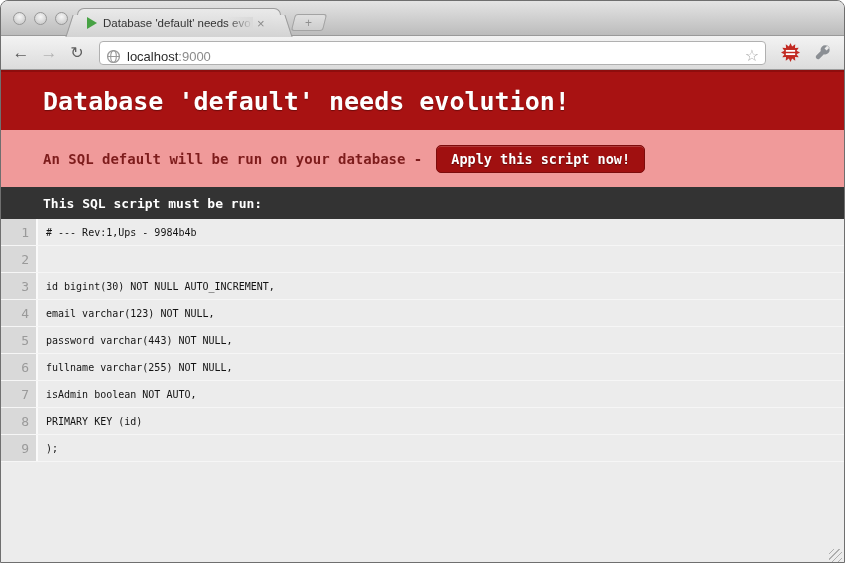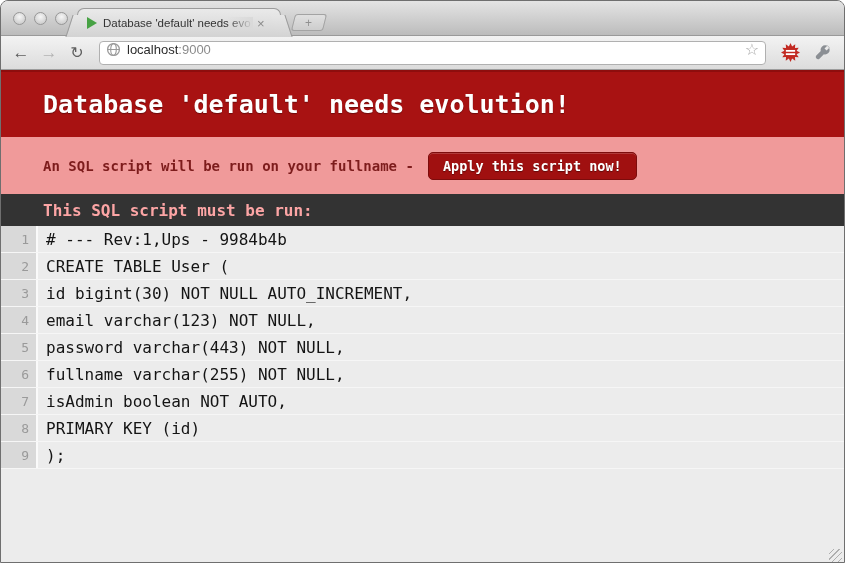--- a/index.html
+++ b/index.html
@@ -18,40 +18,40 @@
   .tab-fade { position:absolute; right:0; top:0; bottom:0; width:26px; background:linear-gradient(to right, rgba(217,217,217,0), #d9d9d9); }
   .tab-close { font-size:13px; color:#8a8a8a; line-height:1; margin-left:4px; cursor:default; }
   .newtab { position:absolute; left:292px; top:13px; width:32px; height:17px; background:linear-gradient(#e0e0e0,#cdcdcd); border:1px solid #a3a3a3; border-radius:3px; transform:skewX(-14deg); display:flex; align-items:center; justify-content:center; }
   .newtab span { transform:skewX(14deg); color:#909090; font-size:12px; line-height:1; }
 
   
   .toolbar { height:34px; background:linear-gradient(#f3f3f3,#dcdcdc); border-bottom:1px solid #9c9c9c; display:flex; align-items:center; padding:0 8px; gap:4px; }
   .navbtn { width:24px; height:24px; display:flex; align-items:center; justify-content:center; font-size:17px; color:#5c5c5c; }
   .navbtn.disabled { color:#b3b3b3; }
   .reload { font-size:16px; color:#606060; }
-  .urlbox { flex:1; height:24px; background:#ffffff; border:1px solid #b0b0b0; border-radius:4px; display:flex; align-items:flex-start; padding:0 6px; margin:4px 6px; }
+  .urlbox { flex:1; height:24px; background:#ffffff; border:1px solid #b0b0b0; border-radius:4px; display:flex; align-items:flex-end; padding:0 6px; margin:4px 6px; }
   .url-text { font-size:13px; color:#2b2b2b; margin-left:6px; flex:1; }
   .url-text .port { color:#8b8b8b; }
   .star { font-size:16px; color:#a7a7a7; line-height:1; }
   .chrome-icon { width:22px; height:22px; display:flex; align-items:center; justify-content:center; margin:0 3px; }
 
   
   .content { height:494px; background:#ececec; position:relative; font-family:"DejaVu Sans Mono", monospace; }
-  .hdr { height:67px; background:#a81212; border-top:2px solid #8e0d0d; display:flex; align-items:center; padding-left:42px; }
+  .hdr { height:60px; background:#a81212; border-top:2px solid #8e0d0d; display:flex; align-items:center; padding-left:42px; }
   .hdr h1 { color:#ffffff; font-size:25px; font-weight:bold; font-family:"DejaVu Sans Mono", monospace; text-shadow:0 1px 1px rgba(0,0,0,0.35); letter-spacing:0; }
   .alert { height:57px; background:#f09a9a; display:flex; align-items:center; padding-left:42px; }
   .alert-text { color:#7d1c1c; font-size:14px; font-weight:bold; }
   .apply-btn { margin-left:14px; background:#a01010; border:1px solid #7c0c0c; border-radius:5px; color:#ffffff; font-family:"DejaVu Sans Mono", monospace; font-size:13.5px; font-weight:bold; padding:5px 14px; text-shadow:0 1px 1px rgba(0,0,0,0.4); box-shadow:inset 0 1px 0 rgba(255,255,255,0.18); cursor:pointer; }
   .darkbar { height:32px; background:#333333; display:flex; align-items:center; padding-left:42px; }
-  .darkbar span { color:#fca5a5; font-size:16px; font-weight:bold; }
+  .darkbar span { color:#ffffff; font-size:13px; font-weight:bold; }
   .lines { }
   .row { height:27px; display:flex; align-items:center; border-bottom:1px solid #f6f6f6; }
   .gutter { width:37px; height:100%; background:#d9d9d9; border-right:2px solid #fafafa; display:flex; align-items:center; justify-content:flex-end; padding-right:7px; flex:none; }
   .gutter span { color:#9a9a9a; font-size:13px; }
-  .code { padding-left:8px; font-size:16px; color:#141414; white-space:pre; }
+  .code { padding-left:8px; font-size:10px; color:#141414; white-space:pre; }
   .grip { position:absolute; right:2px; bottom:2px; width:13px; height:13px; background:repeating-linear-gradient(135deg, transparent 0 3px, #9f9f9f 3px 4px); opacity:.8; }
 </style>
 </head>
 <body>
 
 <div class="window">
 
   <div class="titlebar">
     <div class="traffic">
       <span></span>
@@ -96,39 +96,38 @@
         <path transform="rotate(45 9 9)" fill="#8b8f94" fill-rule="evenodd" d="M9 1.2 a4.3 4.3 0 0 1 4.3 4.3 c0 1.6 -.9 3 -2.2 3.7 l0 6 a2.1 1.9 0 0 1 -4.2 0 l0 -6 C5.6 8.5 4.7 7.1 4.7 5.5 A4.3 4.3 0 0 1 9 1.2 z M7.6 0.9 l2.8 0 0 4 -2.8 0 z"></path>
       </svg>
     </span>
   </div>
 
   <div class="content">
     <div class="hdr">
       <h1>Database 'default' needs evolution!</h1>
     </div>
     <div class="alert">
-      <span class="alert-text">An SQL script will be run on your fullname -</span>
+      <span class="alert-text">An SQL default will be run on your database -</span>
       <button class="apply-btn">Apply this script now!</button>
     </div>
     <div class="darkbar">
       <span>This SQL script must be run:</span>
     </div>
     <div class="lines" id="lines">
   <div class="row">
     <div class="gutter">
             <span>1</span>
           </div>
     <div class="code"># --- Rev:1,Ups - 9984b4b</div>
   </div>
 
   <div class="row">
     <div class="gutter">
             <span>2</span>
           </div>
-    <div class="code">CREATE TABLE User (</div>
   </div>
 
   <div class="row">
     <div class="gutter">
             <span>3</span>
           </div>
     <div class="code">id bigint(30) NOT NULL AUTO_INCREMENT,</div>
   </div>
 
   <div class="row">

